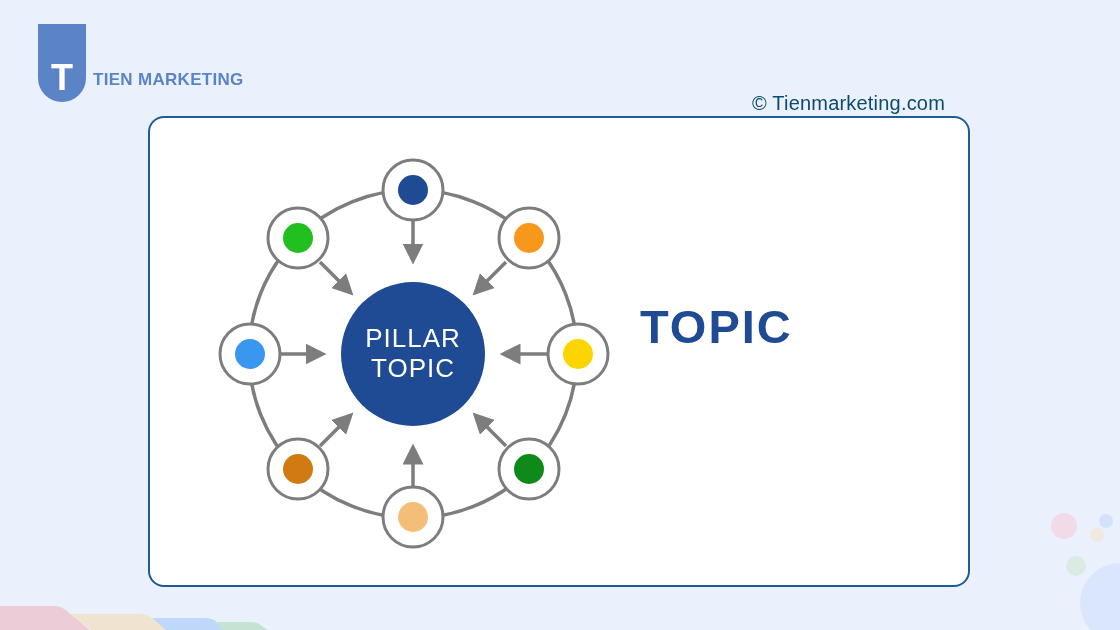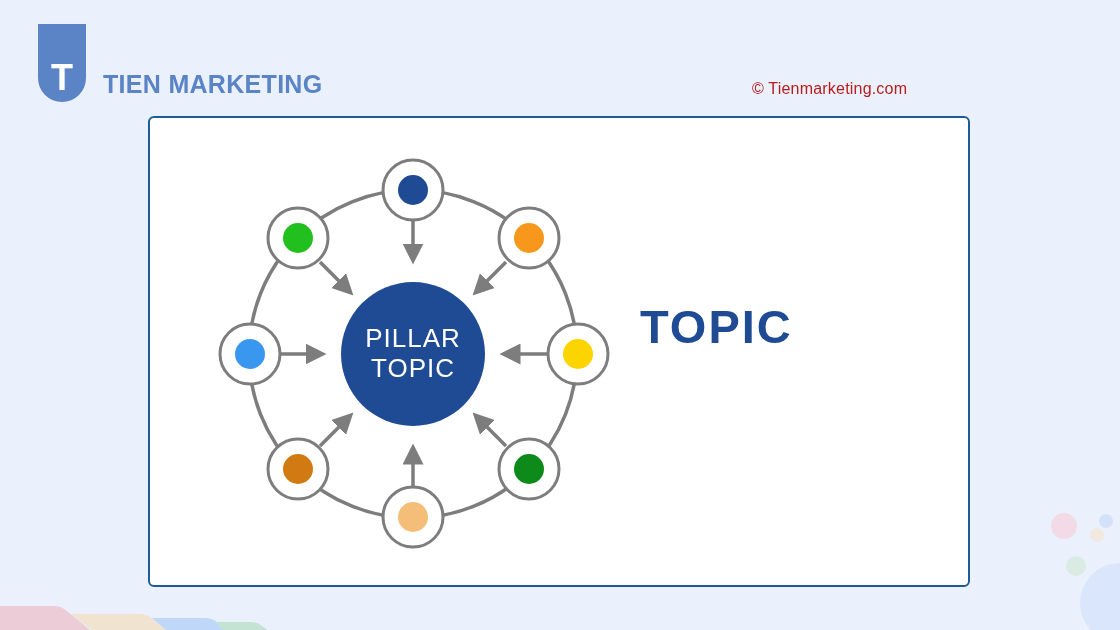--- a/index.html
+++ b/index.html
@@ -3,30 +3,30 @@
 <meta charset="utf-8">
 <style>
   html, body { margin:0; padding:0; }
   body {
     width:1120px; height:630px; overflow:hidden; position:relative;
     background:#eaf1fc;
     font-family:"Liberation Sans", "DejaVu Sans", sans-serif;
   }
   .logo { position:absolute; left:38px; top:24px; width:48px; height:78px; }
   .brand-name {
-    position:absolute; left:103px; top:70px;
-    font-size:25px; font-weight:bold; color:#5b84c6; letter-spacing:0.3px;
+    position:absolute; left:93px; top:70px;
+    font-size:17px; font-weight:bold; color:#5b84c6; letter-spacing:0.3px;
   }
   .copyright {
-    position:absolute; left:752px; top:80px;
-    font-size:16px; color:#b91c1c; letter-spacing:0.2px;
+    position:absolute; left:752px; top:92px;
+    font-size:20px; color:#0c4a6e; letter-spacing:0.2px;
   }
   .card {
     position:absolute; left:148px; top:116px; width:822px; height:471px;
-    background:#ffffff; border:2.5px solid #1f5c96; border-radius:6px;
+    background:#ffffff; border:2.5px solid #1f5c96; border-radius:16px;
     box-sizing:border-box; overflow:hidden;
   }
   .diagram { position:absolute; left:0; top:0; }
   .title-block {
     position:absolute; left:490px; top:182px;
     color:#1e4b93; font-weight:bold; font-size:47px; line-height:54px;
     letter-spacing:2px;
   }
   .title-line { display:block; }
   .deco { position:absolute; }

